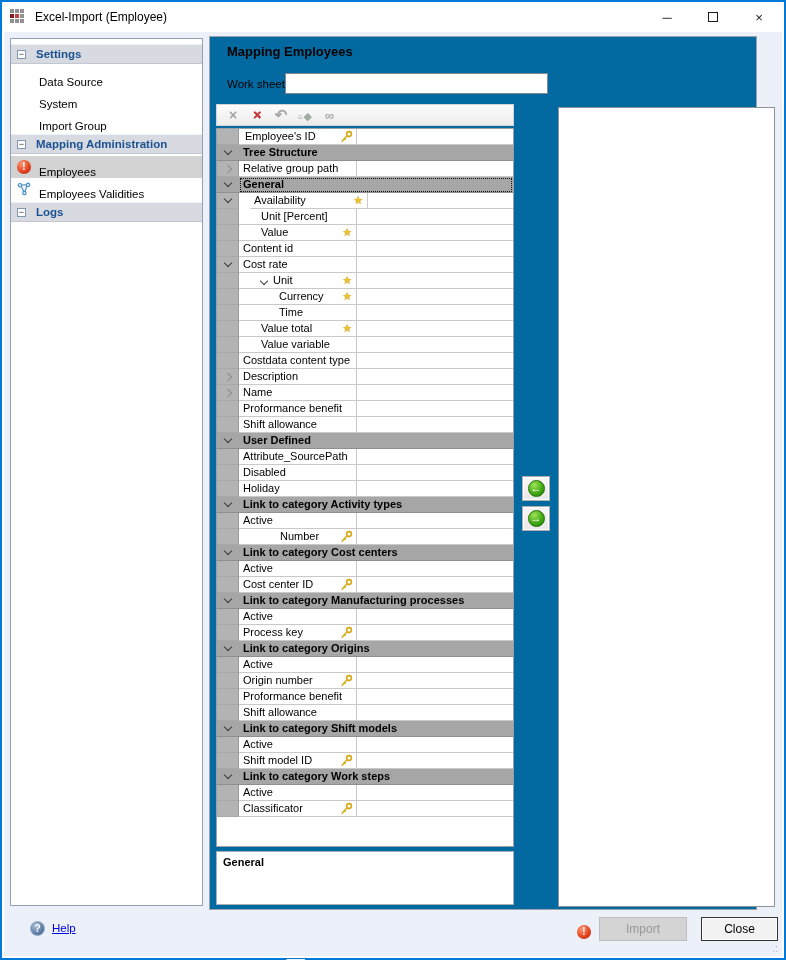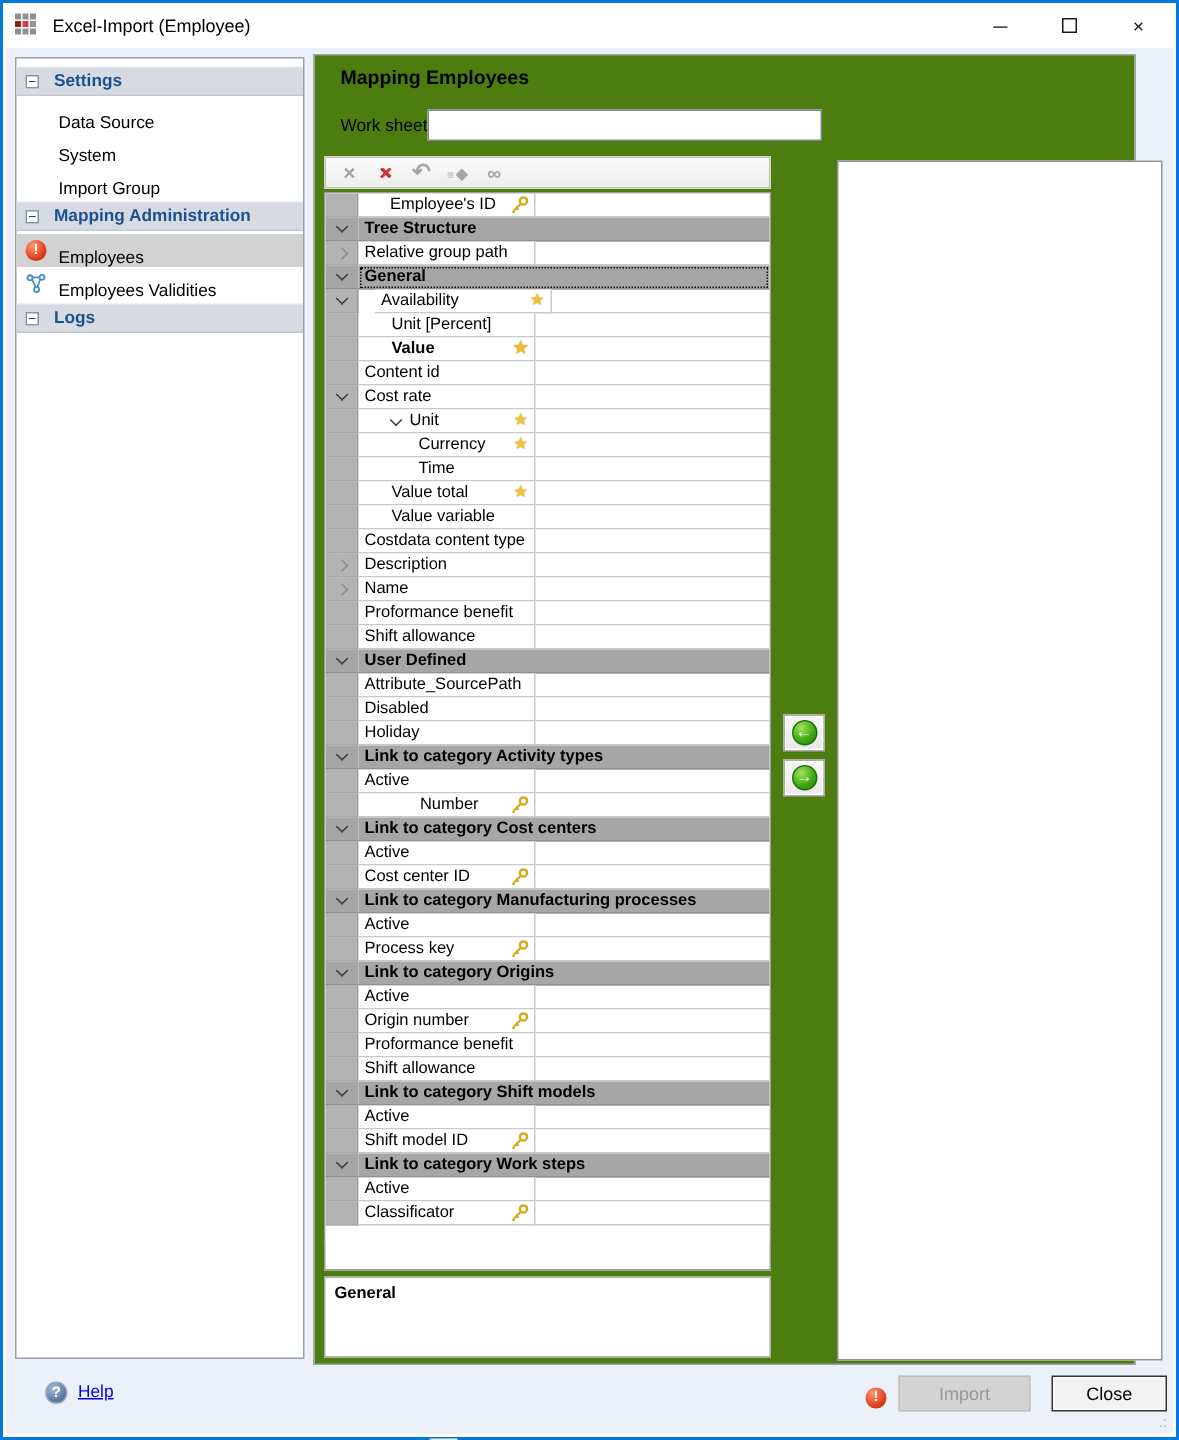--- a/index.html
+++ b/index.html
@@ -26,21 +26,21 @@
   .sidebar{position:absolute;left:6px;top:6px;width:193px;height:868px;background:#fff;border:1px solid #96a0ae;padding-top:3px;}
   .sb-header{height:20px;margin:2px 0;background:#d7dbe1;border-top:1px solid #eef1f5;border-bottom:1px solid #c3c8d0;display:flex;align-items:center;cursor:default;}
   .sb-box{width:9px;height:9px;margin-left:6px;background:#fff;border:1px solid #7f96b5;display:flex;align-items:center;justify-content:center;font-size:9px;line-height:7px;color:#333;}
   .sb-header .lab{margin-left:10px;font-size:11.5px;font-weight:bold;color:#1c5191;}
   .sb-item{height:22px;display:flex;align-items:flex-end;position:relative;font-size:11.5px;color:#000;padding-left:28px;cursor:default;}
   .sb-item.sel{background:#d2d2d2;}
   .sb-item .ic{position:absolute;left:6px;top:4px;width:14px;height:14px;}
   .orb{display:inline-block;width:14px;height:14px;border-radius:50%;background:radial-gradient(circle at 35% 28%,#ff9672,#e2401c 60%,#a92508);color:#fff;font-size:10px;font-weight:bold;text-align:center;line-height:14px;}
 
   
-  .main{position:absolute;left:205px;top:4px;width:548px;height:874px;background:#4d7c0f;border:1px solid #9ba3ae;}
+  .main{position:absolute;left:205px;top:4px;width:548px;height:874px;background:#0369a1;border:1px solid #9ba3ae;}
   .mtitle{position:absolute;left:17px;top:7px;font-size:13px;font-weight:bold;color:#000;}
   .ws-label{position:absolute;left:17px;top:41px;font-size:11.5px;color:#000;}
   .combo{position:absolute;left:75px;top:36px;width:263px;height:21px;border:1px solid #828790;background:#fff;display:flex;}
   .combo .val{flex:1;font-size:11px;padding:3px 4px;}
   .combo .btn{width:19px;border-left:1px solid #aab2bd;background:linear-gradient(#eef1f5,#dfe4ea);display:flex;align-items:center;justify-content:center;}
   .chev{display:inline-block;width:6px;height:6px;border-right:1.6px solid currentColor;border-bottom:1.6px solid currentColor;}
   .chev-down{transform:rotate(45deg);margin-top:-3px;}
   .chev-right{transform:rotate(-45deg);}
 
   
@@ -181,21 +181,21 @@
             <span class="dia"><span class="l">≡</span><span class="d">◆</span></span>
           </div>
           <div class="tbtn">
             <span class="lnk">∞</span>
           </div>
         </div>
 
       <div class="grid" id="grid">
           <div class="grow">
             <div class="gut"></div>
-            <div class="ncell" style="padding-left: 21px;"><span>Employee's ID</span><span class="keyicon"><svg width="13" height="13" viewBox="0 0 13 13">
+            <div class="ncell" style="padding-left: 6px;"><span>Employee's ID</span><span class="keyicon"><svg width="13" height="13" viewBox="0 0 13 13">
                   <circle cx="9" cy="4" r="2.4" fill="none" stroke="#d8a719" stroke-width="1.6"></circle>
                   <path d="M7.2 5.8 L2.3 10.7 M2.3 10.7 L2.3 12.1 M4.4 8.6 L5.6 9.8" stroke="#d8a719" stroke-width="1.5" fill="none"></path>
                 </svg></span></div>
             <div class="vcell"></div>
           </div>
           <div class="grow ghead">
             <div class="gut">
               <i class="chev chev-down"></i>
             </div>
             <div class="hcell">Tree Structure</div>
@@ -220,21 +220,21 @@
             <div class="ncell" style="padding-left: 4px; margin-left: 11px;"><span>Availability</span><span class="staricon">★</span></div>
             <div class="vcell"></div>
           </div>
           <div class="grow">
             <div class="gut"></div>
             <div class="ncell" style="padding-left: 22px;"><span>Unit  [Percent]</span></div>
             <div class="vcell"></div>
           </div>
           <div class="grow">
             <div class="gut"></div>
-            <div class="ncell" style="padding-left: 22px; font-weight: bold;"><span>Value</span><span class="staricon">★</span></div>
+            <div class="ncell" style="padding-left: 22px;"><span>Value</span><span class="staricon">★</span></div>
             <div class="vcell"></div>
           </div>
           <div class="grow">
             <div class="gut"></div>
             <div class="ncell" style="padding-left: 4px;"><span>Content id</span></div>
             <div class="vcell"></div>
           </div>
           <div class="grow">
             <div class="gut">
               <i class="chev chev-down"></i>

